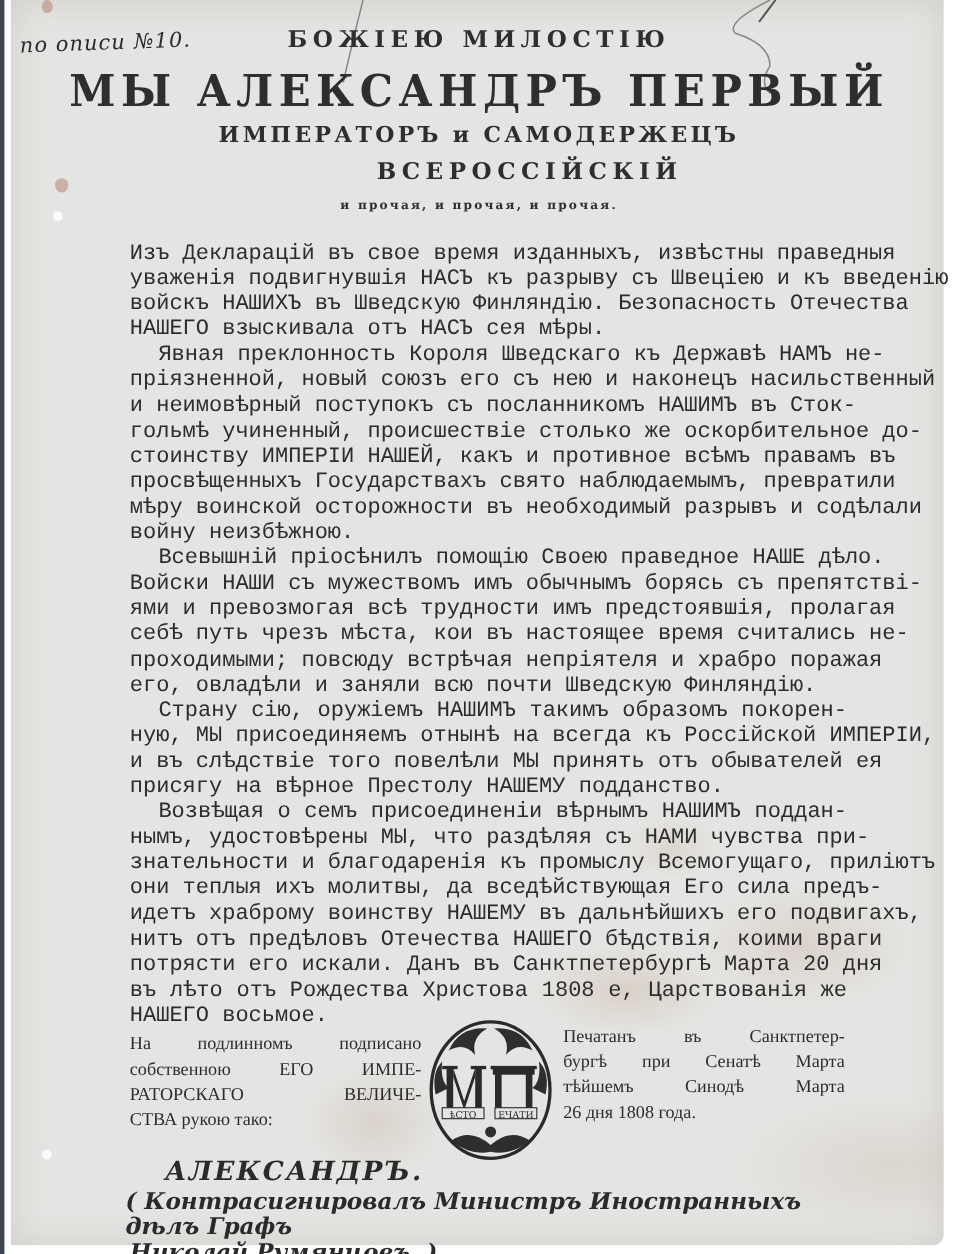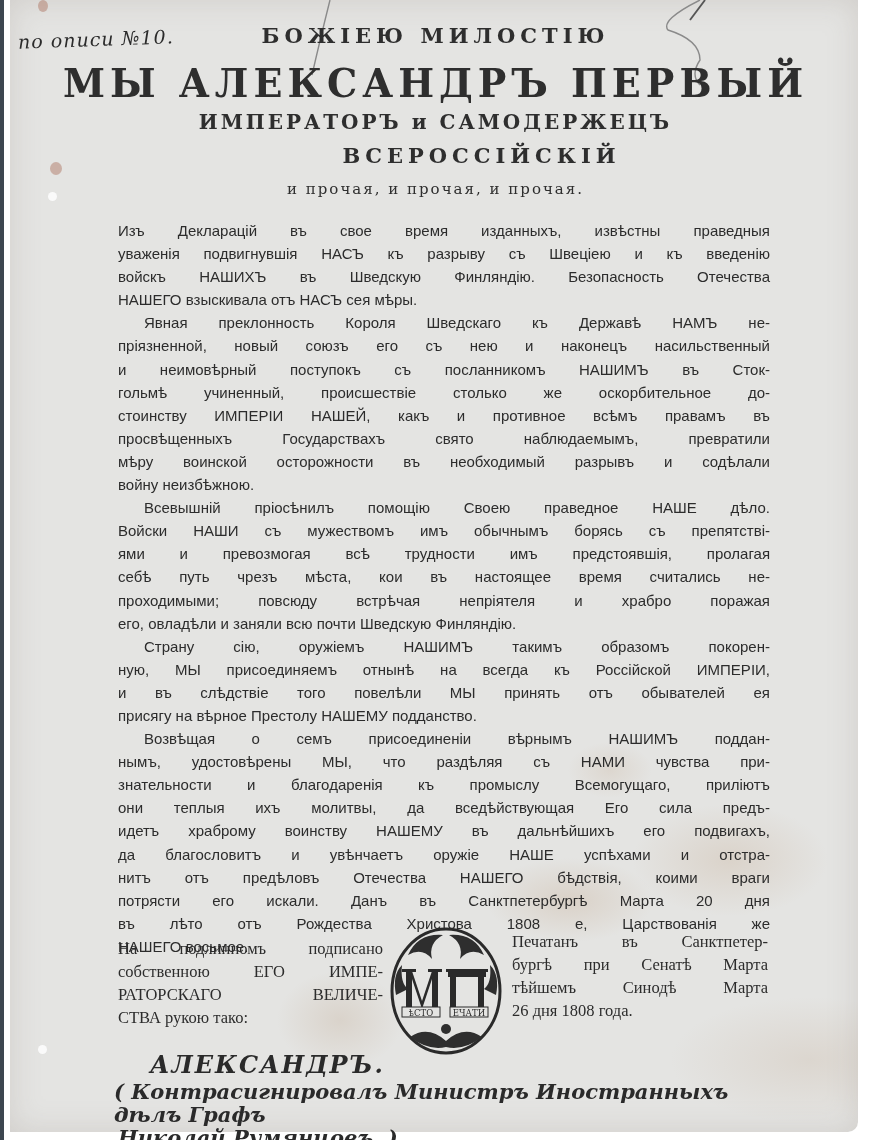--- a/index.html
+++ b/index.html
@@ -26,25 +26,25 @@
       position:absolute; left: 18px; top: 28px; font-family: "DejaVu Serif", serif;
       font-style: italic; font-size: 19px; color:#2b2b2b; letter-spacing: 1px;
       transform: rotate(-2deg);
     }
     .pencil { position:absolute; }
     .hdr { position:absolute; left:0; width:871px; text-align:center; color:#2e2e2e; }
     .h1 { top: 23px; font-size: 21px; letter-spacing: 5px; font-weight: bold; }
     .h2 { top: 60px; font-size: 38px; letter-spacing: 5px; font-weight: bold; transform: scaleY(1.05); }
     .h3 { top: 110px; font-size: 20px; letter-spacing: 3px; font-weight: bold; }
     .h4 { top: 143px; font-size: 21px; letter-spacing: 5px; font-weight: bold; margin-left: 46px; }
-    .h5 { top: 180px; font-size: 15px; letter-spacing: 2px; font-weight: normal; }
+    .h5 { top: 180px; font-size: 11px; letter-spacing: 2px; font-weight: bold; }
     .body {
       position:absolute; left: 118px; width: 652px; top: 219px;
-      font-size: 15px; line-height: 23.1px; color:#2c2c2c; text-align: justify;
-      font-family: Liberation Sans, sans-serif;
+      font-size: 20px; line-height: 23.1px; color:#2c2c2c; text-align: justify;
+      font-family: Liberation Mono, monospace;
     }
     .line { display:block; text-align: justify; text-align-last: justify; white-space: nowrap; height: 23.1px; }
     .line.last { text-align-last: left; }
     .line.indent { padding-left: 26px; }
     .foot-left {
       position:absolute; left: 118px; top: 937px; width: 265px;
       font-size: 16.5px; line-height: 23px; color:#2c2c2c; font-family: "Liberation Serif", serif;
     }
     .foot-right {
       position:absolute; left: 512px; top: 930px; width: 256px;
@@ -110,21 +110,20 @@
     <span class="line last">его, овладѣли и заняли всю почти Шведскую Финляндію.</span>
     <span class="line indent">Страну сію, оружіемъ НАШИМЪ такимъ образомъ покорен-</span>
     <span class="line">ную, МЫ присоединяемъ отнынѣ на всегда къ Россійской ИМПЕРІИ,</span>
     <span class="line">и въ слѣдствіе того повелѣли МЫ принять отъ обывателей ея</span>
     <span class="line last">присягу на вѣрное Престолу НАШЕМУ подданство.</span>
     <span class="line indent">Возвѣщая о семъ присоединеніи вѣрнымъ НАШИМЪ поддан-</span>
     <span class="line">нымъ, удостовѣрены МЫ, что раздѣляя съ НАМИ чувства при-</span>
     <span class="line">знательности и благодаренія къ промыслу Всемогущаго, прилiютъ</span>
     <span class="line">они теплыя ихъ молитвы, да вседѣйствующая Его сила предъ-</span>
     <span class="line">идетъ храброму воинству НАШЕМУ въ дальнѣйшихъ его подвигахъ,</span>
-    <span class="line">да благословитъ и увѣнчаетъ оружіе НАШЕ успѣхами и отстра-</span>
     <span class="line">нитъ отъ предѣловъ Отечества НАШЕГО бѣдствія, коими враги</span>
     <span class="line">потрясти его искали. Данъ въ Санктпетербургѣ Марта 20 дня</span>
     <span class="line">въ лѣто отъ Рождества Христова 1808 е, Царствованія же</span>
     <span class="line last">НАШЕГО восьмое.</span>
   </div>
 
 <div class="foot-left">
   <span class="line">На подлинномъ подписано</span>
   <span class="line">собственною ЕГО ИМПЕ-</span>
   <span class="line">РАТОРСКАГО ВЕЛИЧЕ-</span>

